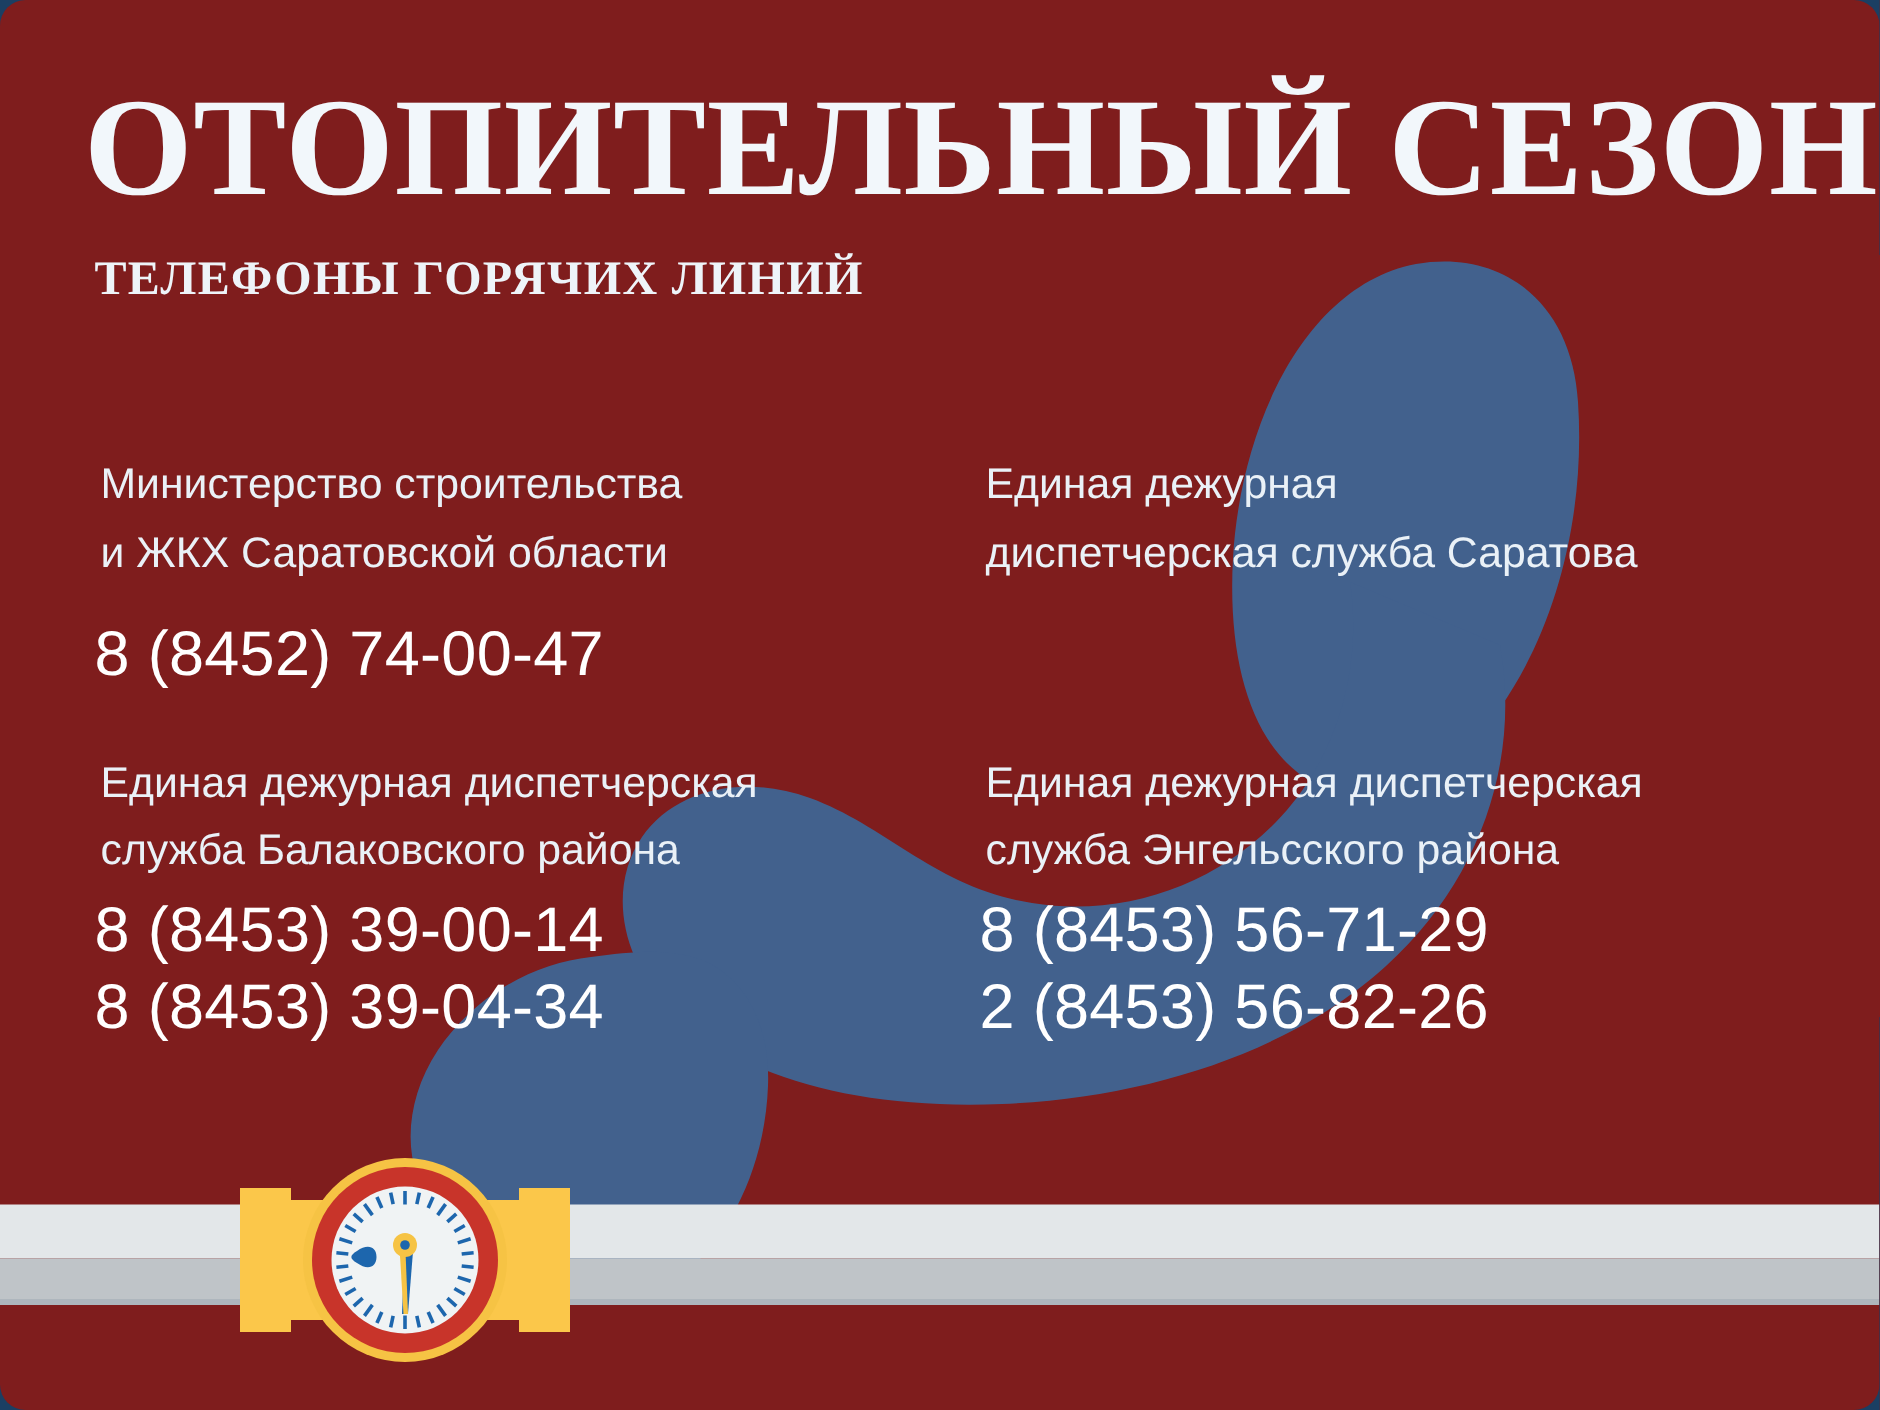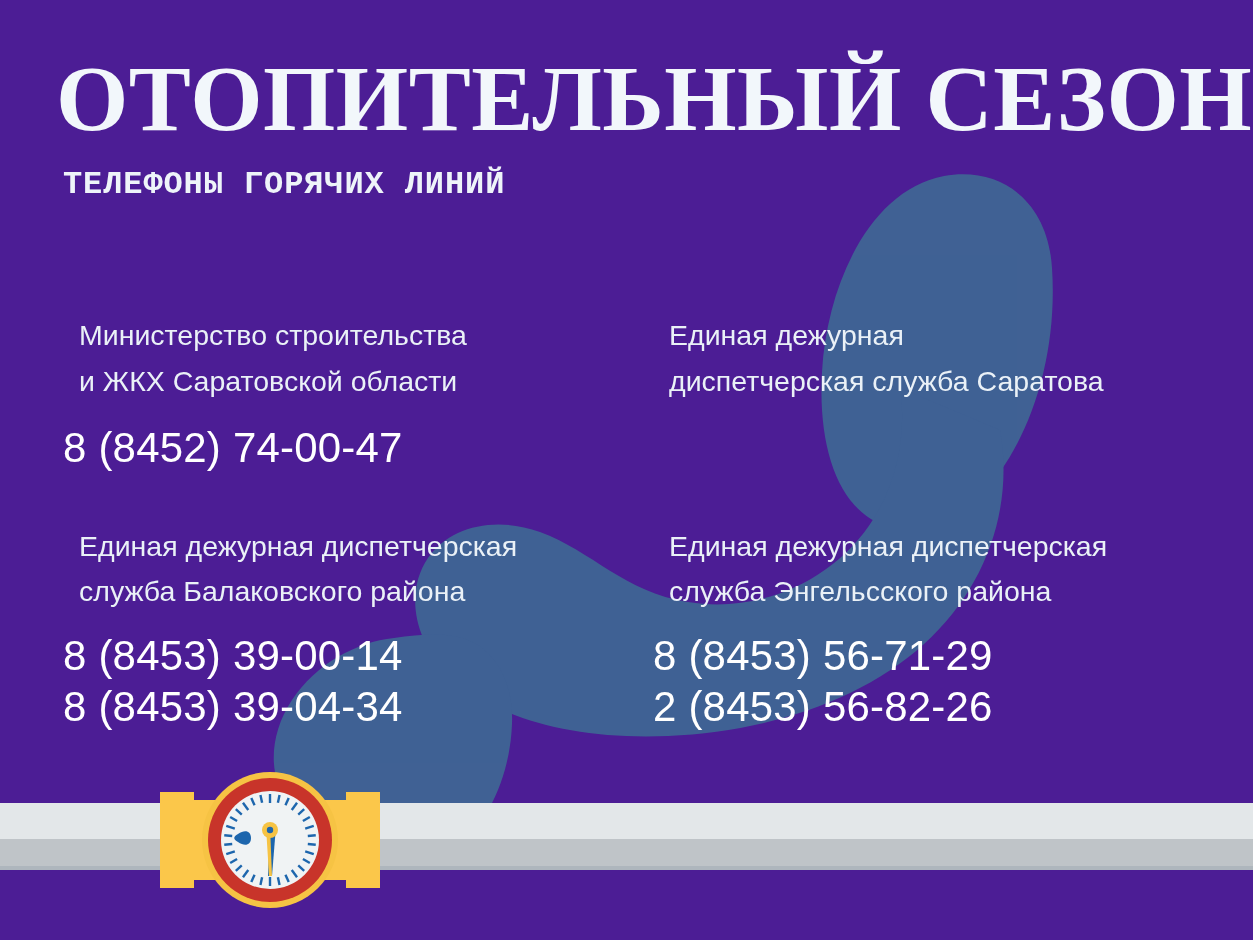--- a/index.html
+++ b/index.html
@@ -5,23 +5,24 @@
 <style>
   html, body {
     margin: 0;
     padding: 0;
     background: #1b3f63;
   }
   .poster {
     position: relative;
     width: 1253px;
     height: 940px;
-    background: #4c1d95;
+    background: #7f1d1d;
     overflow: hidden;
     font-family: "Liberation Sans", sans-serif;
+    border-radius: 17px;
     -webkit-font-smoothing: antialiased;
   }
 
   
   .bg-art {
     position: absolute;
     inset: 0;
     width: 1253px;
     height: 940px;
     pointer-events: none;
@@ -39,21 +40,21 @@
     font-weight: bold;
     font-size: 93px;
     line-height: 1.0;
     color: #f2f7fb;
     letter-spacing: 0.5px;
     white-space: nowrap;
     margin: 0;
   }
   .poster-subtitle {
     margin: 24px 0 0 7px;
-    font-family: Liberation Mono, monospace;
+    font-family: Liberation Serif, serif;
     font-weight: bold;
     font-size: 32px;
     line-height: 1.0;
     letter-spacing: 0.9px;
     color: #eef4f9;
     white-space: nowrap;
   }
 
   
   .contacts {
@@ -67,21 +68,21 @@
     row-gap: 34px;
   }
   .contact-block {
     position: relative;
   }
   .contact-name {
     font-size: 28.5px;
     line-height: 1.62;
     color: #eaf1f7;
     font-weight: 400;
-    margin: 16px;
+    margin: 4px;
     white-space: pre-line;
   }
   .phone-list {
     margin: 18px 0 0 0;
     padding: 0;
     list-style: none;
   }
   .phone {
     font-size: 42px;
     font-weight: normal;

